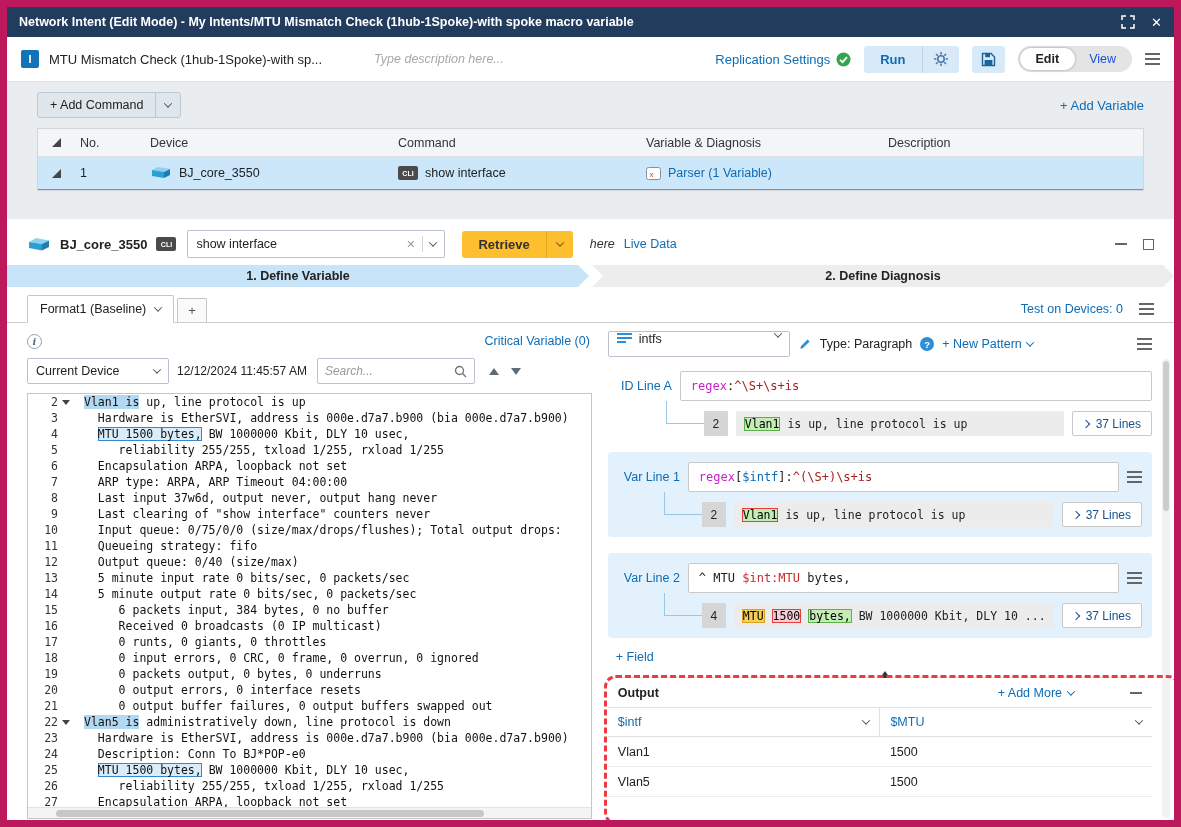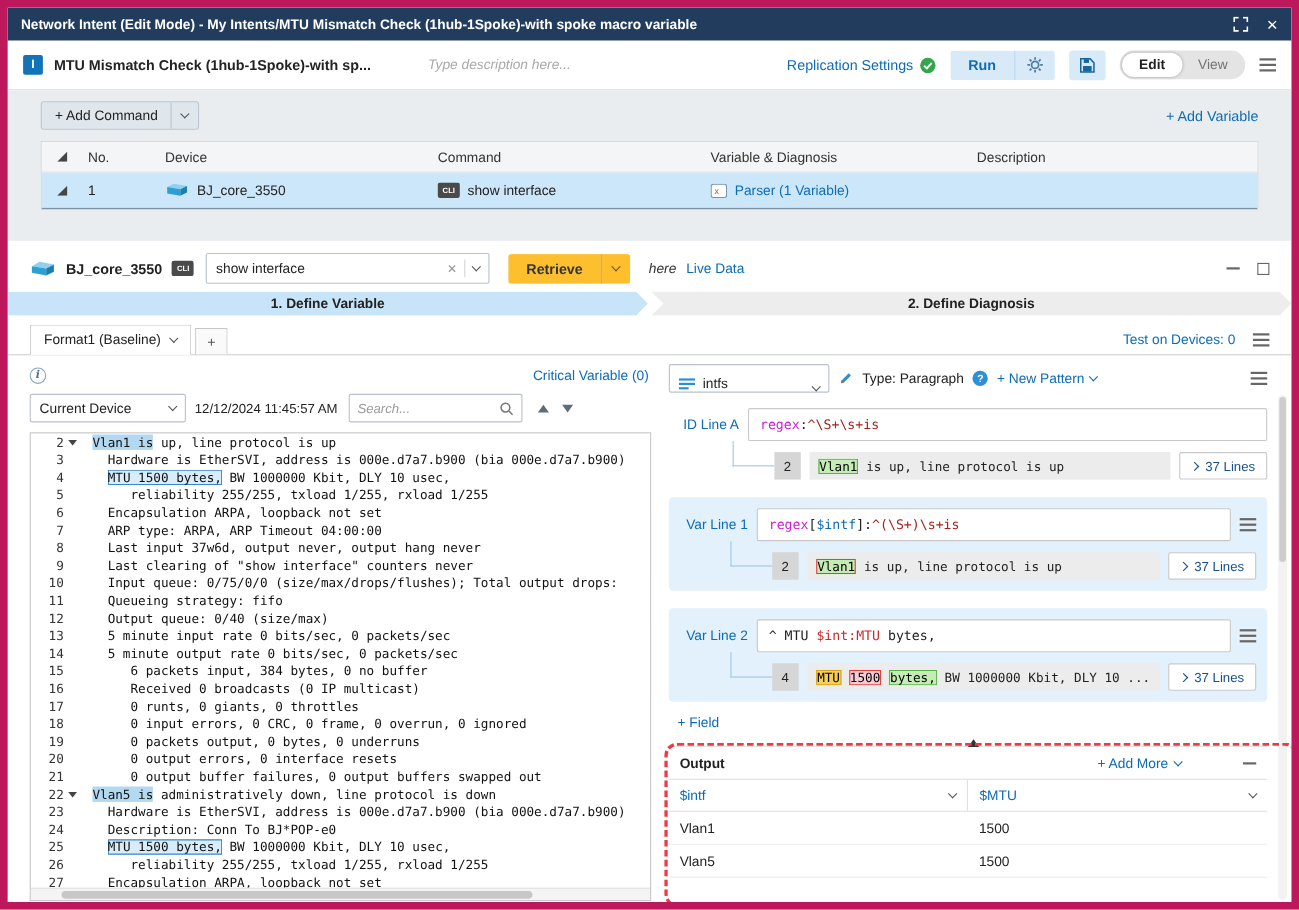--- a/index.html
+++ b/index.html
@@ -8,32 +8,32 @@
 
   
   .titlebar{height:30px;background:#223c5e;color:#fff;display:flex;align-items:center;padding:0 12px;gap:10px;}
   .titlebar .t{flex:1;font-size:12.5px;font-weight:600;white-space:nowrap;overflow:hidden;}
   .tb-icons{display:flex;align-items:center;gap:16px;}
   .tb-close{font-size:13px;color:#fff;}
 
   
   .toolbar{height:45px;background:#fff;border-bottom:1px solid #e2e2e2;display:flex;align-items:center;padding:0 14px;gap:10px;}
   .intent-ic{width:18px;height:18px;background:#1273b8;border-radius:2px;color:#fff;font-size:11px;font-weight:bold;display:flex;align-items:center;justify-content:center;flex:none;}
-  .intent-name{font-weight:bold;font-size:13px;color:#222;white-space:nowrap;text-align:right;}
+  .intent-name{font-weight:normal;font-size:13px;color:#222;white-space:nowrap;text-align:right;}
   .desc-ph{font-style:italic;color:#a8a8a8;font-size:12.5px;margin-left:42px;flex:1;white-space:nowrap;overflow:hidden;}
   .tb-right{display:flex;align-items:center;gap:13px;margin-left:auto;}
   .link{color:#0d6cb5;cursor:pointer;text-decoration:none;}
   .repl{display:flex;align-items:center;gap:6px;font-size:13px;}
   .runwrap{display:flex;border-radius:3px;overflow:hidden;}
   .runseg{background:#d8eaf8;padding:6px 16px;font-weight:bold;color:#0d6cb5;font-size:13px;}
   .gearseg{background:#d8eaf8;padding:5px 10px;border-left:1px solid #bcd8ee;display:flex;align-items:center;}
   .saveseg{background:#d8eaf8;padding:6px 9px;border-radius:3px;display:flex;align-items:center;}
   .toggle{background:#e4e4e4;border-radius:14px;display:flex;align-items:center;padding:2px;}
   .tog-a{background:#fff;border-radius:12px;padding:4px 16px;font-size:12.5px;font-weight:bold;color:#222;box-shadow:0 0 3px rgba(0,0,0,.3);}
-  .tog-b{padding:4px 14px;font-size:12.5px;color:#737373;}
+  .tog-b{padding:4px 14px;font-size:12.5px;color:#1d4ed8;}
 
   
   .upper{background:#e9edf0;height:137px;padding:9px 30px 0;}
   .cmdbar{display:flex;align-items:center;height:28px;margin-bottom:9px;}
   .addcmd{display:flex;border:1px solid #bcc7d1;border-radius:3px;overflow:hidden;background:#dfe6ec;}
   .addcmd .m{padding:5px 12px;font-size:12.5px;color:#222;white-space:nowrap;}
   .addcmd .c{padding:5px 9px;border-left:1px solid #bcc7d1;display:flex;align-items:center;}
   .addvar{margin-left:auto;font-size:13px;}
   .ctable{background:#fff;border:1px solid #d2d6da;}
   .trow{display:grid;grid-template-columns:36px 70px 248px 248px 242px 1fr;align-items:center;}
@@ -97,21 +97,21 @@
   .fi{width:0;height:0;border-left:4px solid transparent;border-right:4px solid transparent;border-top:5px solid #444;}
   .ct{flex:1;white-space:pre;overflow:hidden;padding-left:10px;}
   .c-txt{}
   .c-sel{background:#b3d9f2;}
   .c-box{background:#d9ecf9;box-shadow:inset 0 0 0 1px #3a87c8;}
   .hscroll{position:absolute;left:0;right:0;bottom:0;height:11px;background:#f4f4f4;border-top:1px solid #e2e2e2;}
   .hthumb{position:absolute;left:28px;top:2px;width:428px;height:7px;background:#c7c7c7;border-radius:4px;}
 
   
   .rp-top{display:flex;align-items:center;gap:8px;height:26px;margin-top:8px;}
-  .varsel{width:146px;height:26px;border:1px solid #b9c2cc;border-radius:2px;display:flex;align-items:flex-end;gap:7px;padding:0 8px;font-size:12.5px;color:#222;}
+  .varsel{width:182px;height:26px;border:1px solid #b9c2cc;border-radius:2px;display:flex;align-items:flex-start;gap:7px;padding:0 8px;font-size:12.5px;color:#222;}
   .varsel .v{flex:1;white-space:nowrap;overflow:hidden;}
   .typetxt{font-size:12.5px;color:#222;white-space:nowrap;}
   .help{width:14px;height:14px;border-radius:50%;background:#2d8fd5;color:#fff;font-size:9.5px;font-weight:bold;display:flex;align-items:center;justify-content:center;}
   .newpat{display:flex;align-items:center;gap:5px;font-size:12.5px;white-space:nowrap;}
 
   .idblock{margin-top:14px;position:relative;}
   .prow{display:flex;align-items:center;gap:8px;position:relative;z-index:1;}
   .plabel{width:64px;flex:none;text-align:right;color:#0d6cb5;font-size:12.5px;}
   .pinput{flex:1;height:30px;border:1px solid #c9c9c9;border-radius:2px;background:#fff;display:flex;align-items:center;padding:0 10px;font-family:"DejaVu Sans Mono",monospace;font-size:12px;white-space:pre;overflow:hidden;}
   .srow{display:flex;align-items:center;gap:8px;margin-top:10px;position:relative;z-index:1;}

